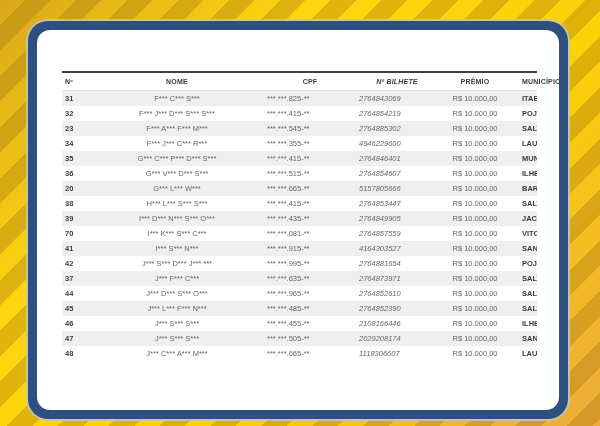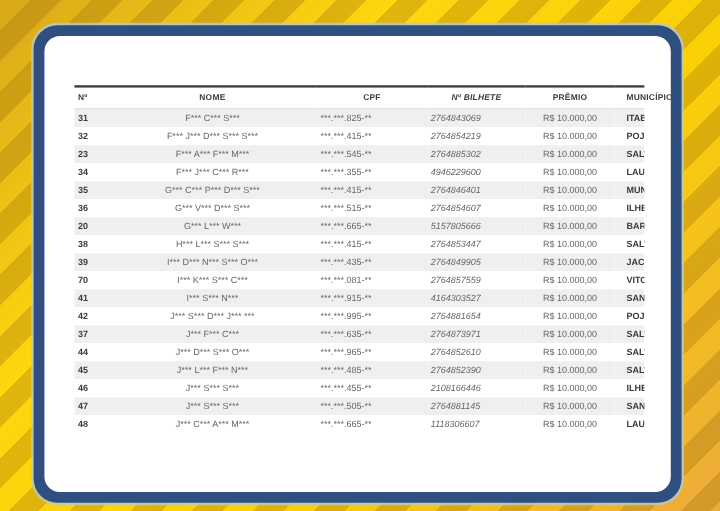--- a/index.html
+++ b/index.html
@@ -192,21 +192,21 @@
               <td class="col-nome">J*** S*** S***</td>
               <td class="col-cpf">***.***.455-**</td>
               <td class="col-bilhete">2108166446</td>
               <td class="col-premio">R$ 10.000,00</td>
               <td class="col-municipio">ILHEUS/BA</td>
             </tr>
             <tr>
               <td class="col-num">47</td>
               <td class="col-nome">J*** S*** S***</td>
               <td class="col-cpf">***.***.505-**</td>
-              <td class="col-bilhete">2764881145</td>
+              <td class="col-bilhete">2029208174</td>
               <td class="col-premio">R$ 10.000,00</td>
               <td class="col-municipio">SANTO ESTEVAO/BA</td>
             </tr>
             <tr>
               <td class="col-num">48</td>
               <td class="col-nome">J*** C*** A*** M***</td>
               <td class="col-cpf">***.***.665-**</td>
               <td class="col-bilhete">1118306607</td>
               <td class="col-premio">R$ 10.000,00</td>
               <td class="col-municipio">LAURO DE FREITAS/BA</td>

